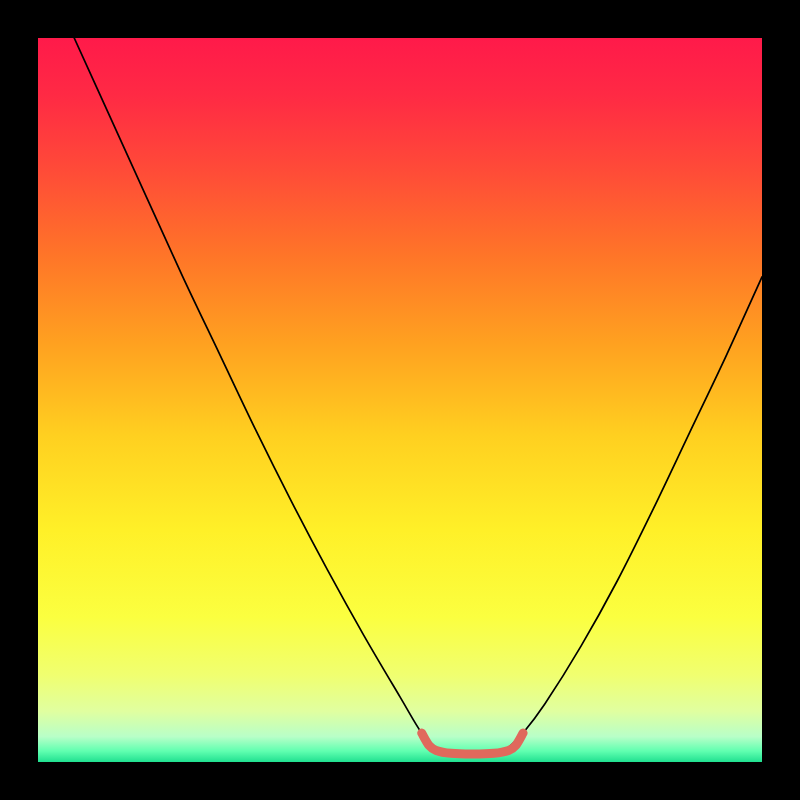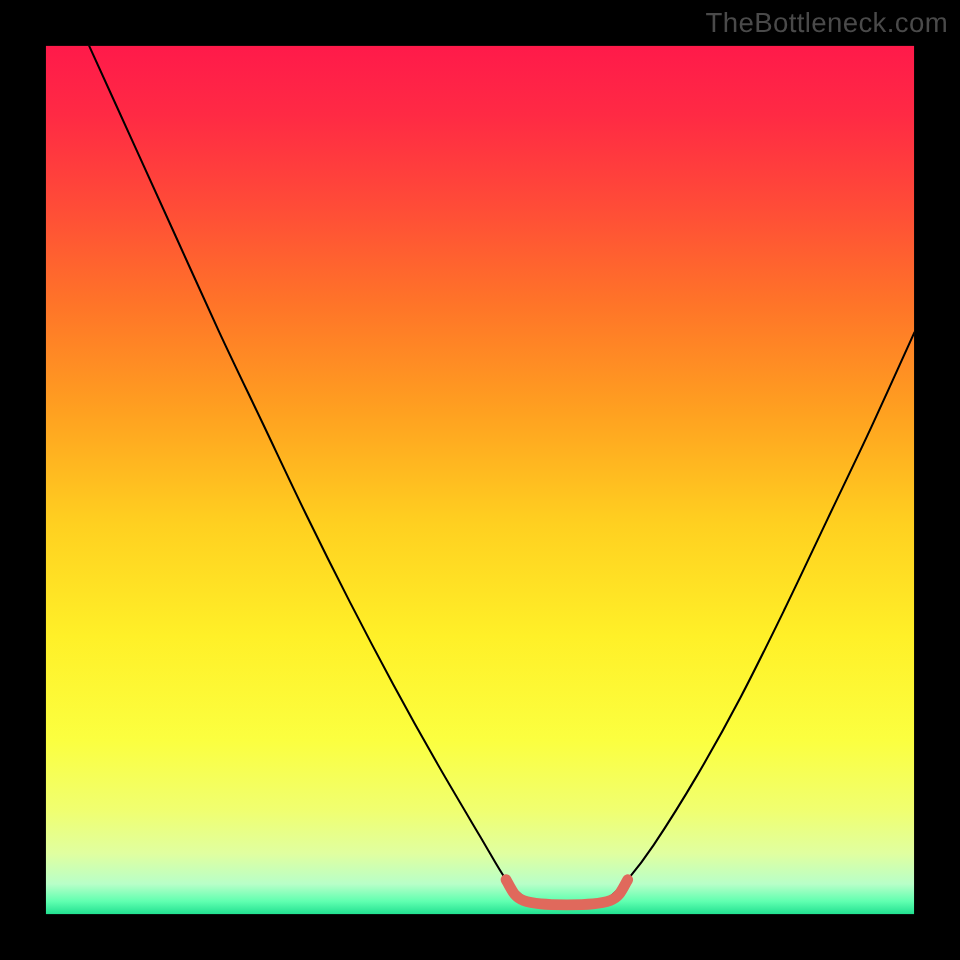--- a/index.html
+++ b/index.html
@@ -34,21 +34,20 @@
     font-weight: 500;
     letter-spacing: 0.3px;
     z-index: 20;
     user-select: none;
   }
 </style>
 </head>
 <body>
 
 <div class="frame">
-  <div class="watermark">TheBottleneck.com</div>
 
   <div class="plot-area">
     <svg id="chart-svg" width="724" height="724" viewBox="0 0 724 724" preserveAspectRatio="none">
       <defs>
         <linearGradient id="bg-grad" x1="0" y1="0" x2="0" y2="1">
             <stop offset="0%" stop-color="#ff1a4a"></stop>
             <stop offset="8%" stop-color="#ff2a44"></stop>
             <stop offset="18%" stop-color="#ff4a38"></stop>
             <stop offset="30%" stop-color="#ff7528"></stop>
             <stop offset="42%" stop-color="#ffa020"></stop>

